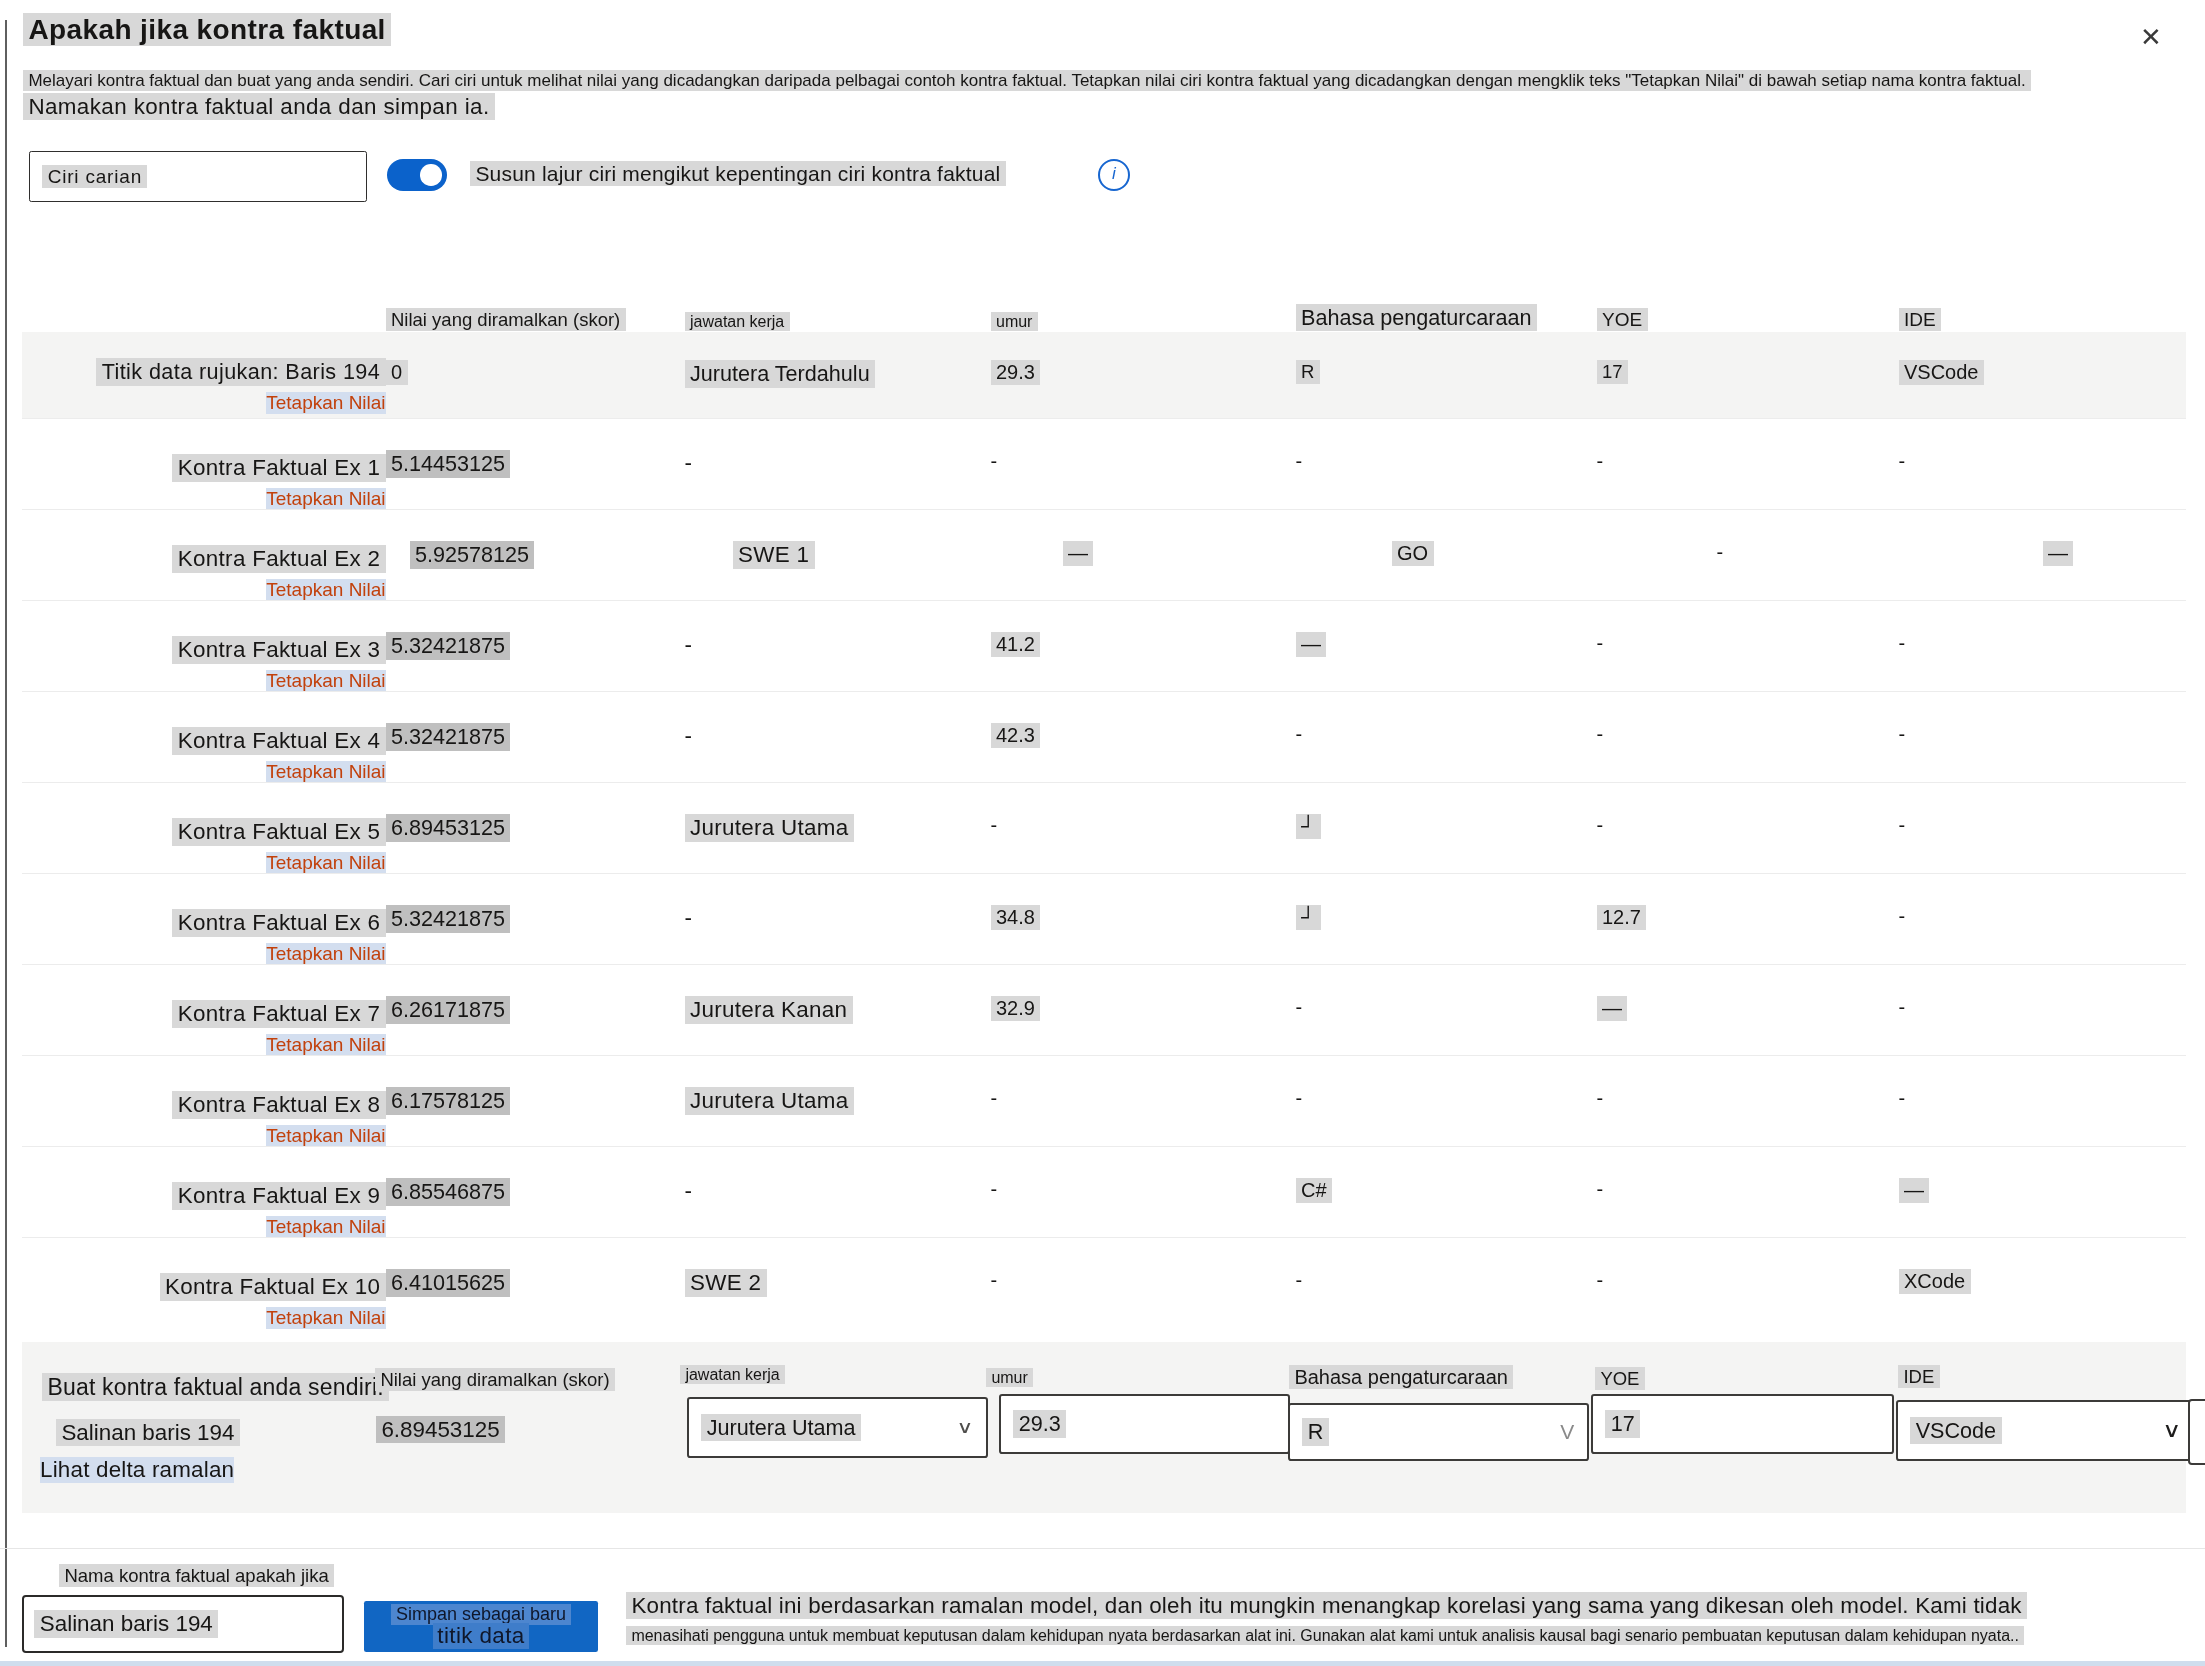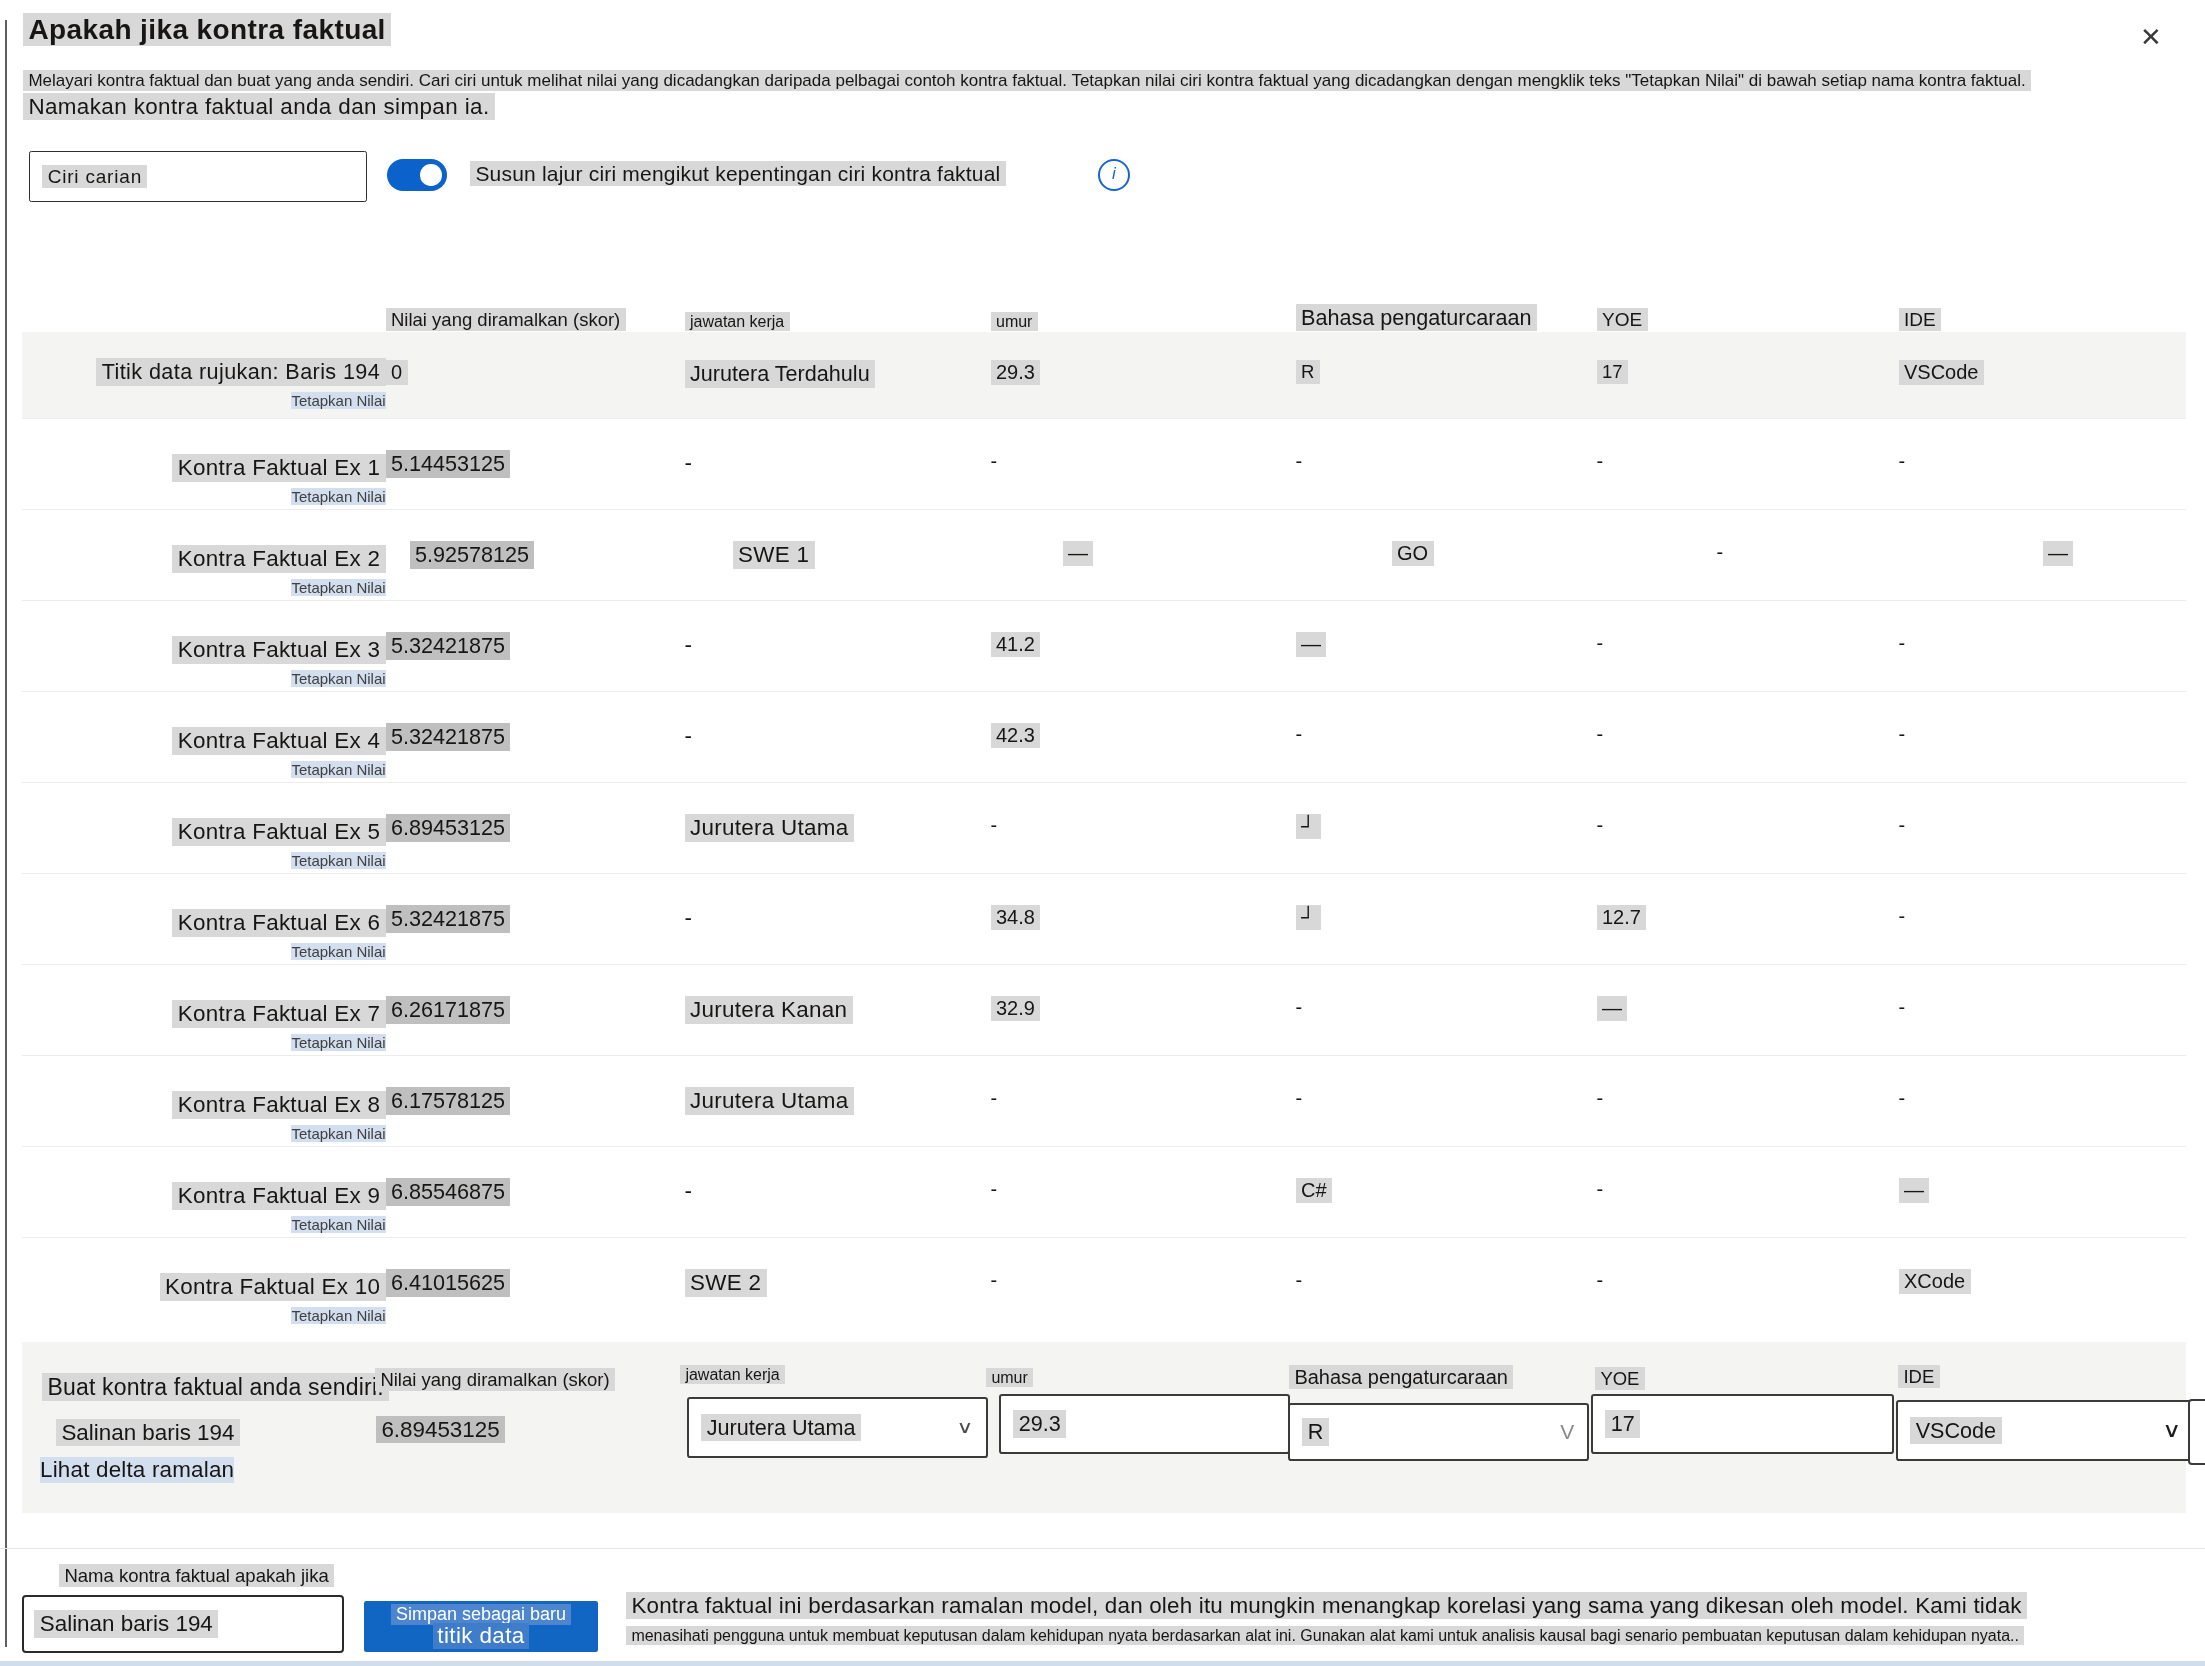--- a/index.html
+++ b/index.html
@@ -44,21 +44,21 @@
   .h-job{font-size:16px;}
   .h-age{font-size:16px;}
   .h-lang{font-size:21.6px;}
   .h-yoe{font-size:19px;}
   .h-ide{font-size:19px;}
 
   .ref-row{top:332px;height:86px;background:#f4f4f3;}
   .ref-row .name-cell{padding:26px 0 0 21.6px;}
   .ref-row .vcell{padding-top:28px;font-size:20px;}
   .ref-name{font-size:21.6px;letter-spacing:0.4px;}
-  .set-value{display:inline-block;font-size:15px;color:#404040;cursor:pointer;margin-top:6.2px;margin-left:33px;}
+  .set-value{display:inline-block;font-size:19px;color:#c2410c;cursor:pointer;margin-top:6.2px;margin-left:33px;}
   .name-stack{display:flex;flex-direction:column;align-items:flex-end;}
 
   .cf-row{height:91px;border-top:0.8px solid #ececec;background:#ffffff;}
   .cf-row .name-cell{padding:35px 0 0 23px;}
   .cf-row .row-name{font-size:22.4px;letter-spacing:0.3px;}
   .cf-row .vcell{padding-top:31px;font-size:20px;}
   .cf-row .f-score{font-size:21.6px;}
   .cf-row .f-job{font-size:22.4px;letter-spacing:0.3px;}
   .vcell span{display:inline-block;}
 
@@ -91,21 +91,21 @@
   .right-sliver{position:absolute;left:2188px;top:1399px;width:39px;height:62px;
     border:2.3px solid #3c3b39;border-radius:3.9px;background:#fff;}
 
   
   .footer-line{position:absolute;left:0;top:1548px;width:100%;height:0.8px;background:#e6e6e6;}
   .ft-label{left:19px;top:1565px;font-size:18.5px;padding-left:40px;}
   .ft-input{left:21.6px;top:1595px;width:308px;height:54px;background:#fff;
     border:2.3px solid #2b2a29;border-radius:3.9px;display:flex;align-items:center;padding-left:10.8px;cursor:text;}
   .ft-input span{font-size:22.4px;}
   .save-btn{left:364px;top:1601px;width:234px;height:51px;background:#1166c3;border-radius:2.3px;
-    display:flex;flex-direction:column;align-items:center;justify-content:center;cursor:pointer;color:#ffffff;}
+    display:flex;flex-direction:column;align-items:center;justify-content:center;cursor:pointer;color:#0f172a;}
   .save-btn .l1{font-size:18px;background:#4d86cf;padding:0 4.6px;}
   .save-btn .l2{font-size:22.4px;letter-spacing:0.4px;background:#3f7dca;padding:0 4.6px;margin-top:-1.5px;}
   .disc1{left:626px;top:1593px;font-size:22.4px;letter-spacing:0.2px;white-space:nowrap;}
   .disc2{left:626px;top:1627px;font-size:16px;white-space:nowrap;}
 </style>
 </head>
 <body>
 
 <div class="left-edge"></div>
 <div class="bottom-edge"></div>

